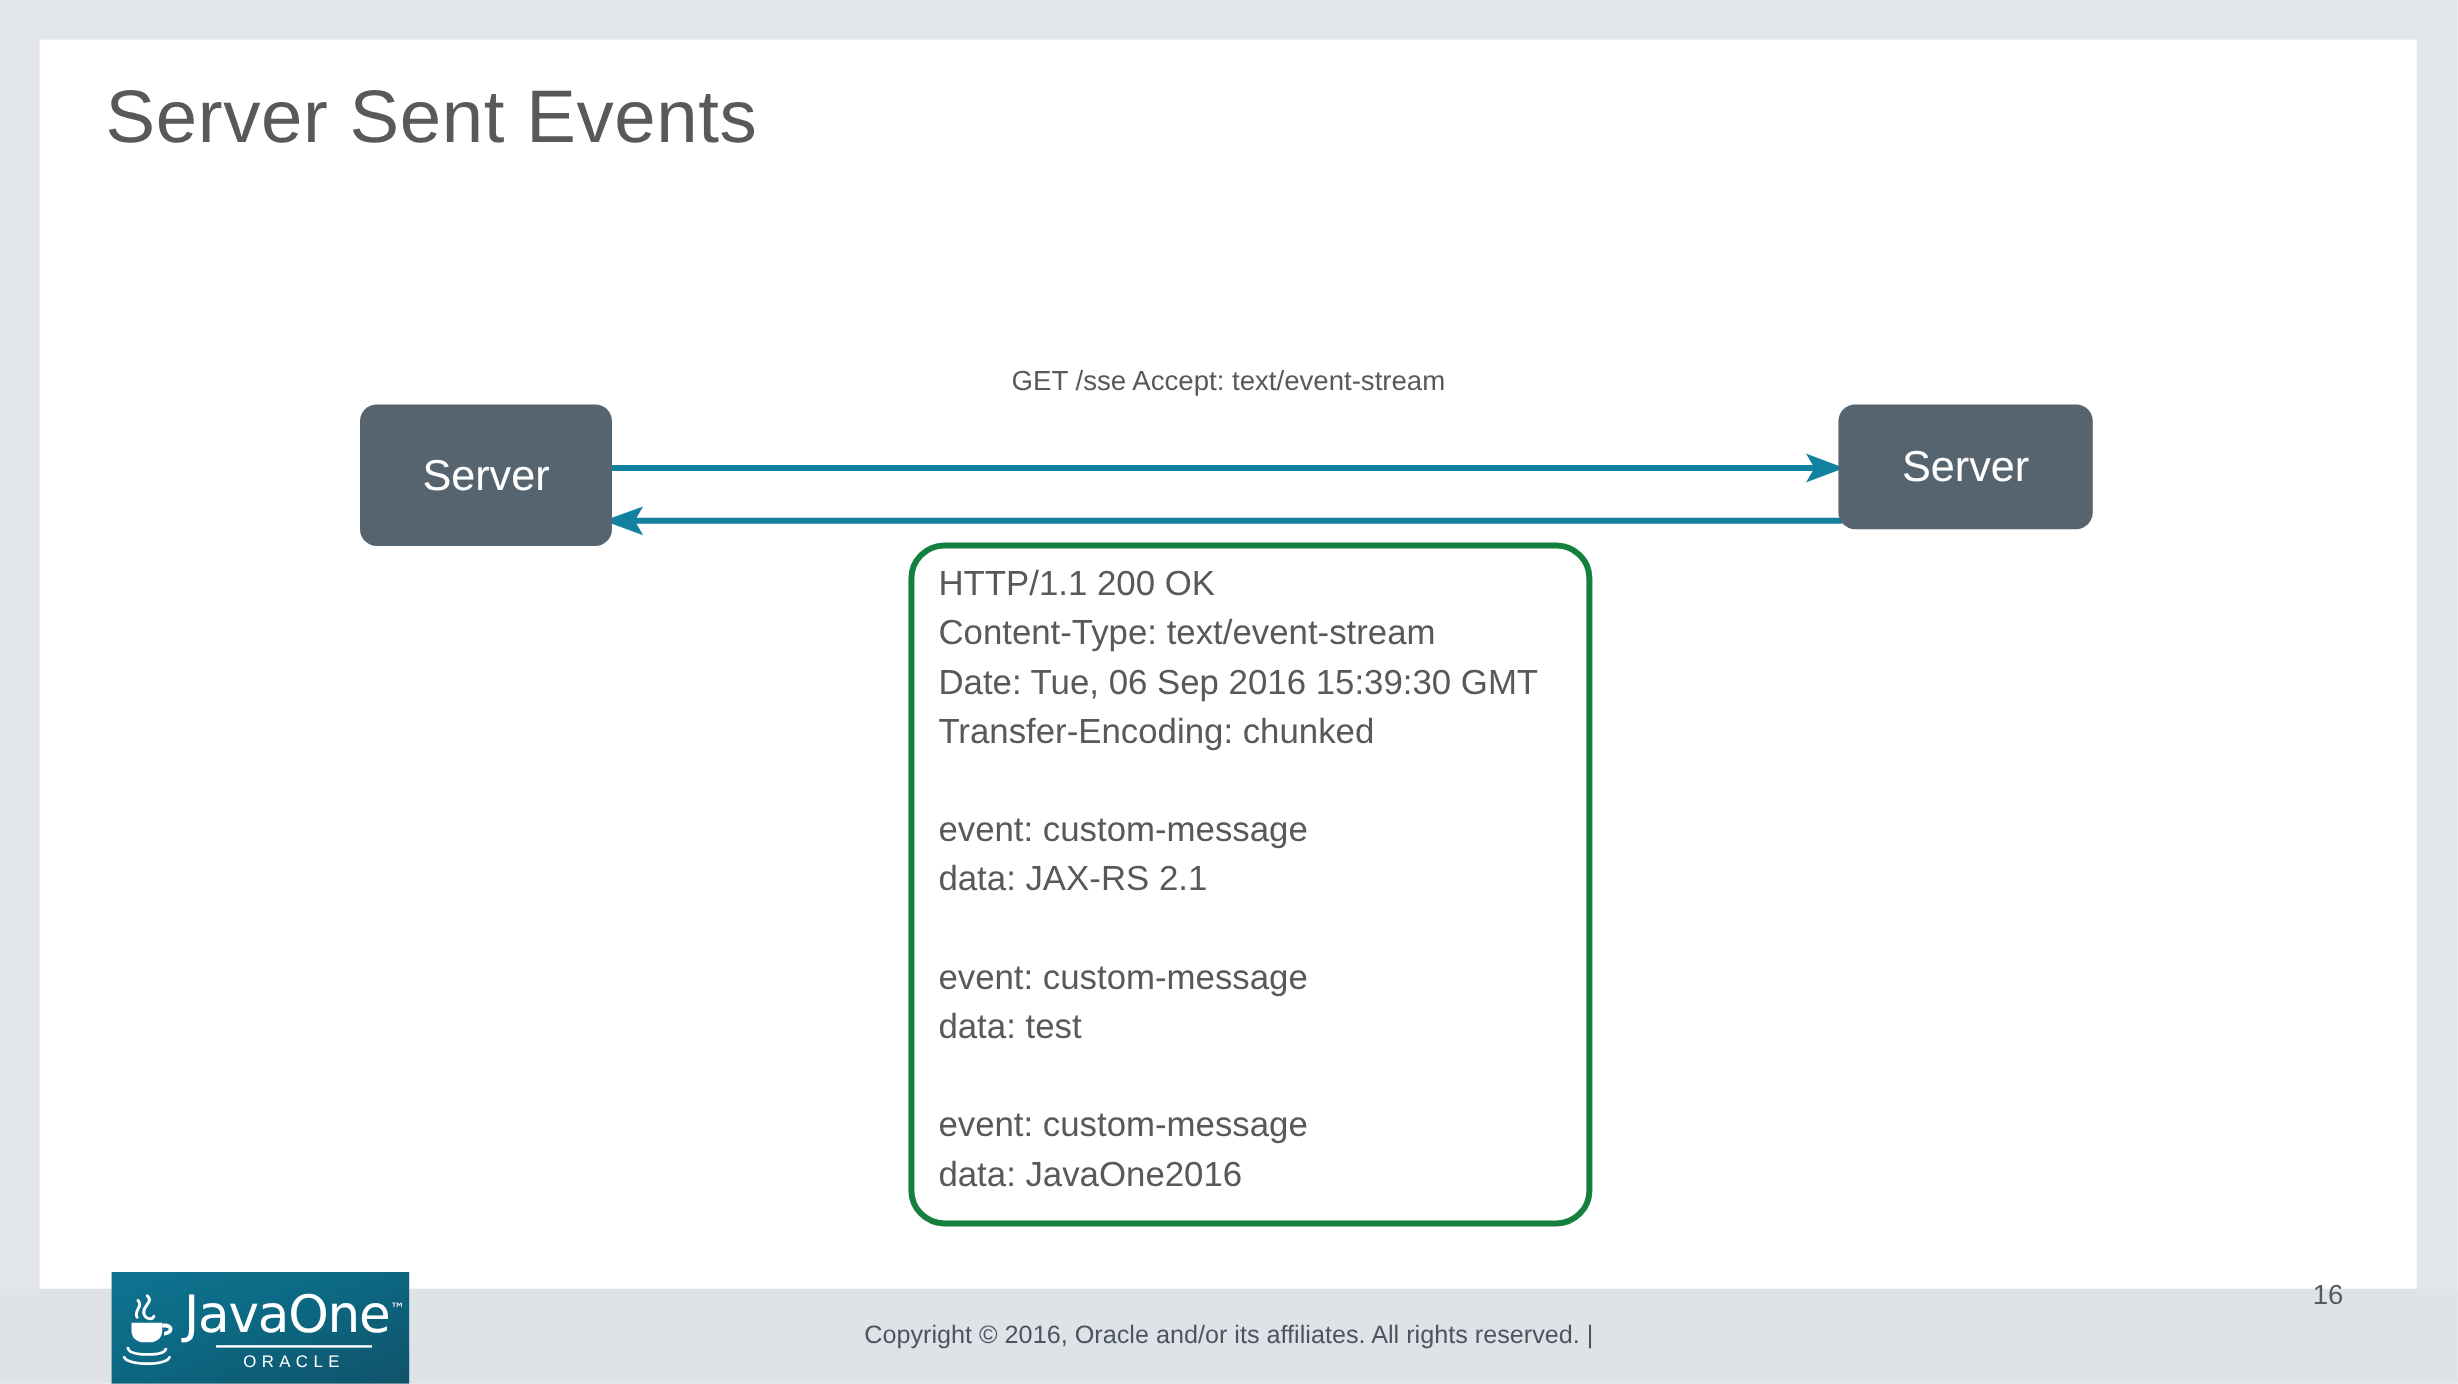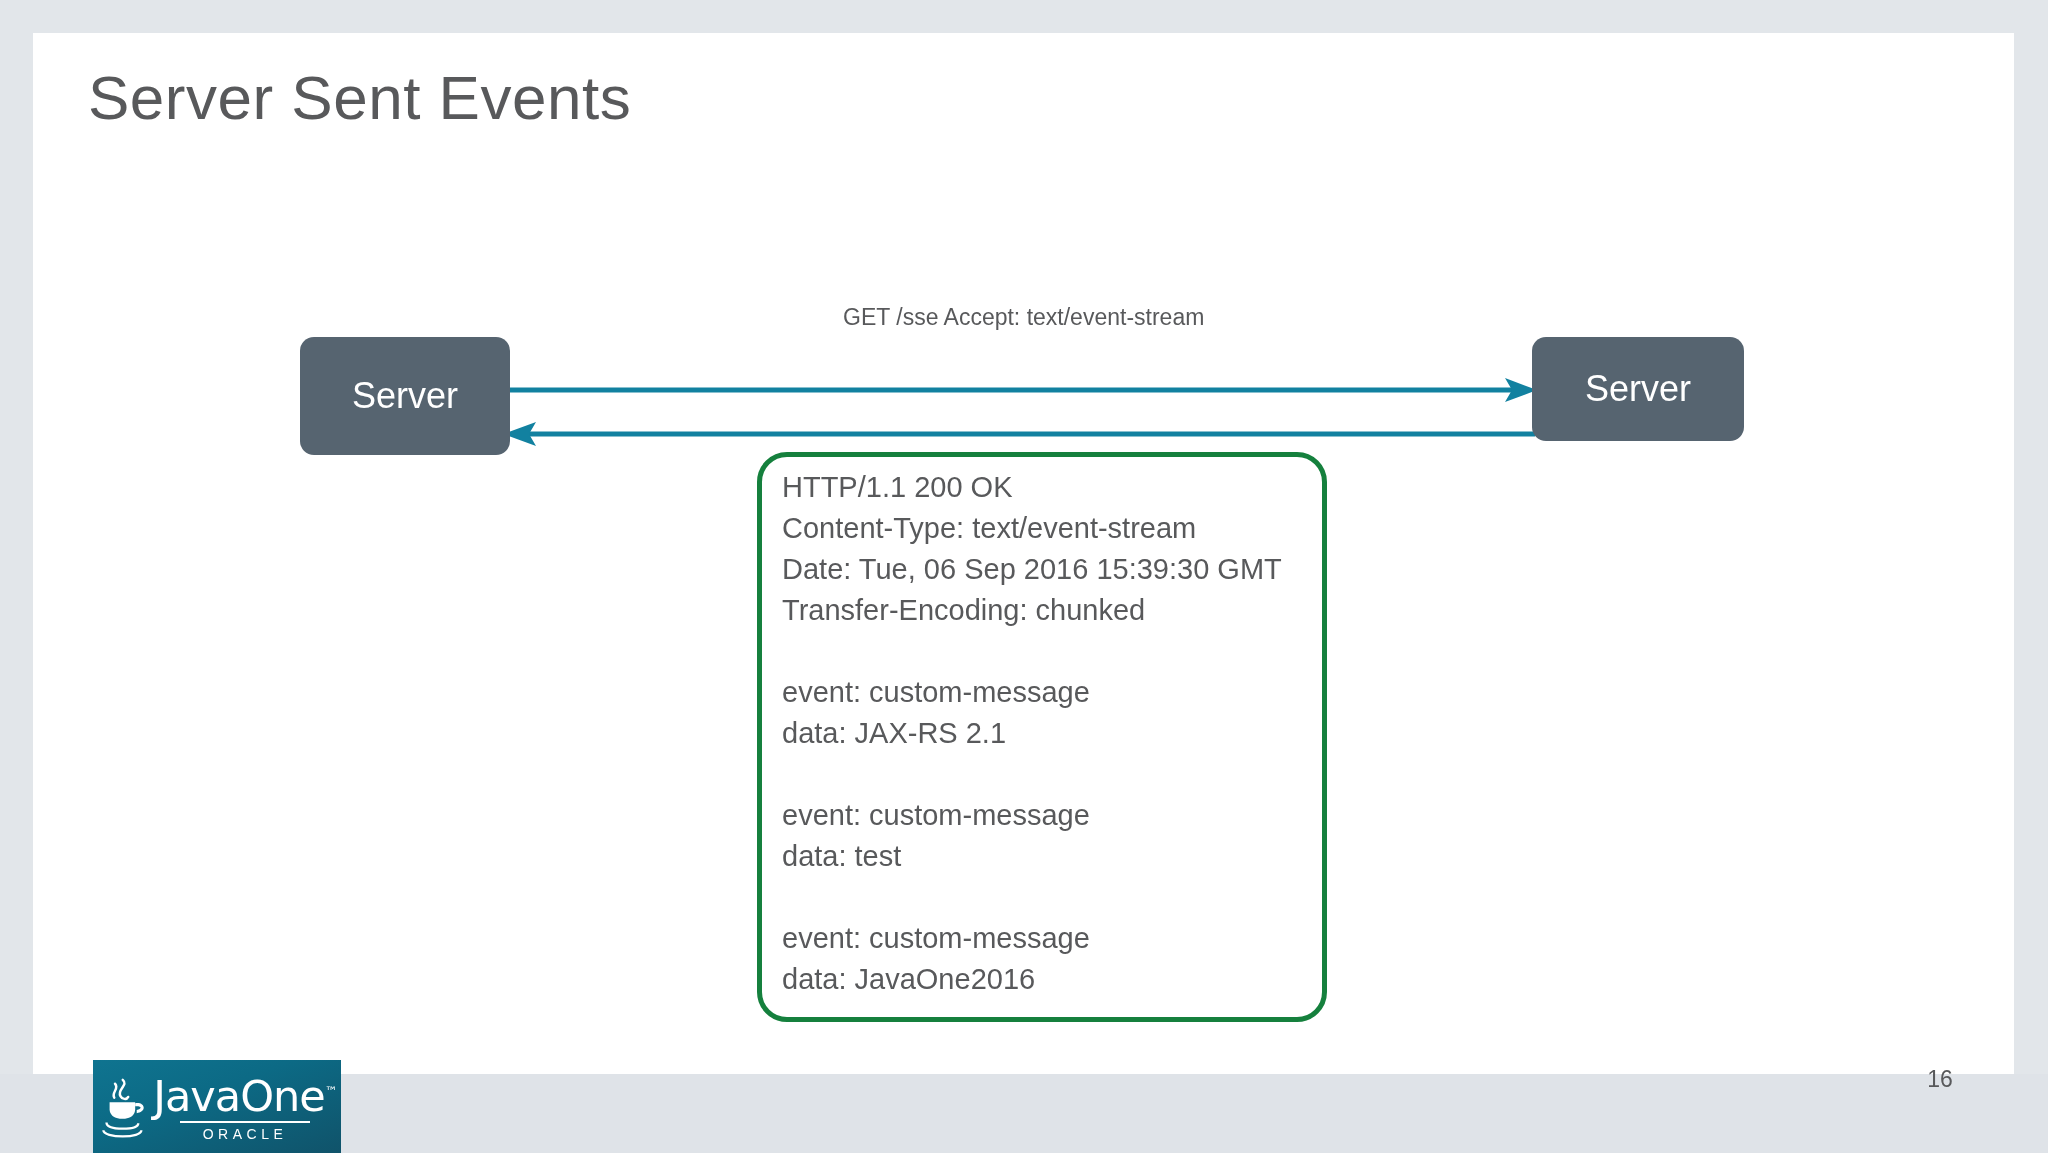--- a/index.html
+++ b/index.html
@@ -238,20 +238,21 @@
 
 event: custom-message
 data: test
 
 event: custom-message
 data: JavaOne2016</div>
   </div>
 
   <div id="footer-bar"></div>
 
+  <div id="footer-copyright">Copyright © 2016, Oracle and/or its affiliates. All rights reserved.  |</div>
 
   <div id="footer-page-number">16</div>
 
   <div id="javaone-logo">
     <div id="javaone-logo-inner">
       <svg class="logo-cup" viewBox="0 0 64 80" xmlns="http://www.w3.org/2000/svg">
         <g fill="none" stroke="#ffffff" stroke-width="3.2" stroke-linecap="round">
           <path d="M33 5 C41 12, 25 17, 30 26 C32 30, 38 31, 40 27"></path>
           <path d="M23 10 C29 16, 18 21, 22 28"></path>
         </g>

